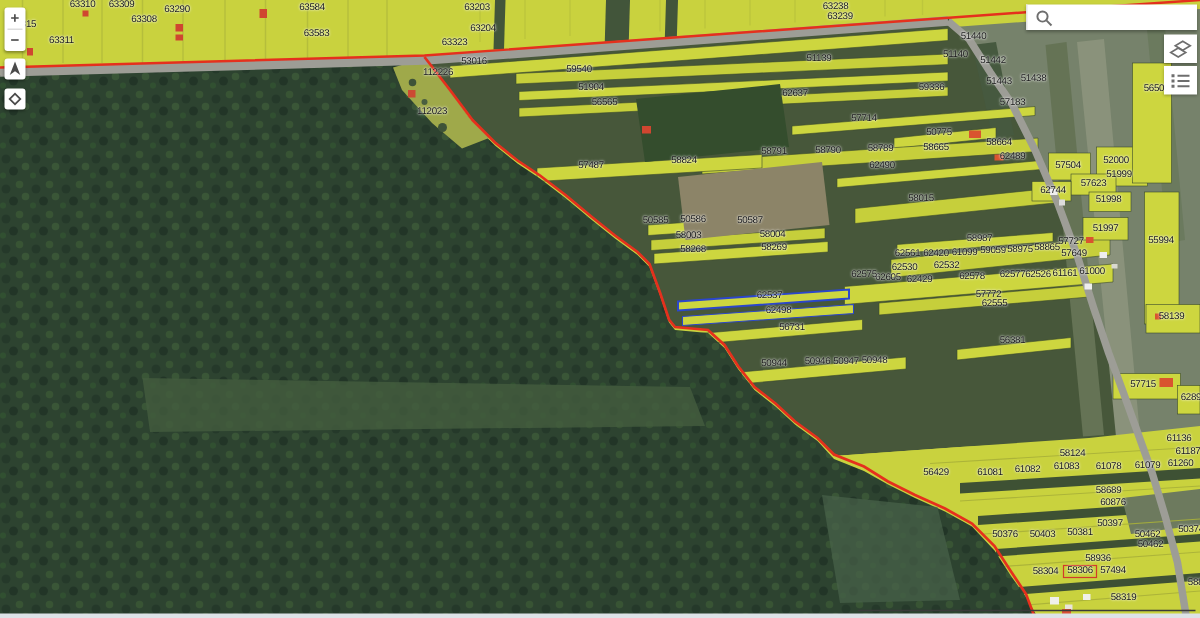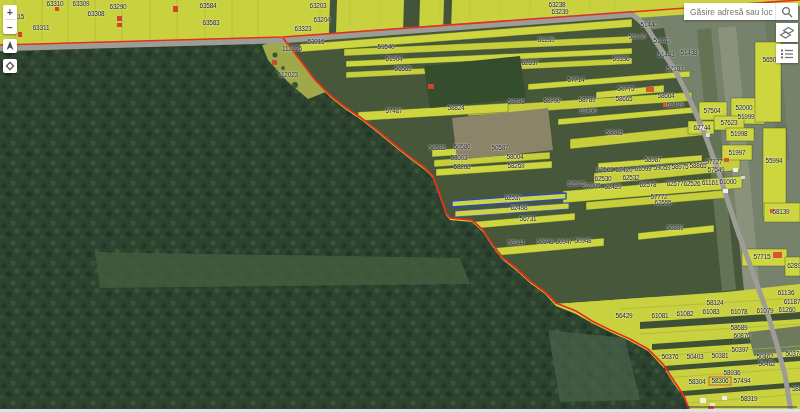--- a/index.html
+++ b/index.html
@@ -303,21 +303,20 @@
     </svg>
   </div>
 
   <div class="ctrl" id="locate">
     <svg width="14" height="14" viewBox="0 0 14 14">
       <rect x="4.5" y="4.5" width="5" height="5" fill="none" stroke="#4a4a4a" stroke-width="1.2" transform="rotate(45 7 7)"></rect>
     </svg>
   </div>
 
   <div id="searchbox">
-    <input type="text" placeholder="Găsire adresă sau loc" style="">
     <div class="magseg">
       <svg width="12" height="12" viewBox="0 0 12 12">
         <circle cx="5" cy="5" r="3.4" fill="none" stroke="#6e6e6e" stroke-width="1.3"></circle>
         <line x1="7.6" y1="7.6" x2="11" y2="11" stroke="#6e6e6e" stroke-width="1.3"></line>
       </svg>
     </div>
   </div>
 
   <div class="sidebtn" id="btn-basemap">
     <svg width="16" height="14" viewBox="0 0 16 14">

